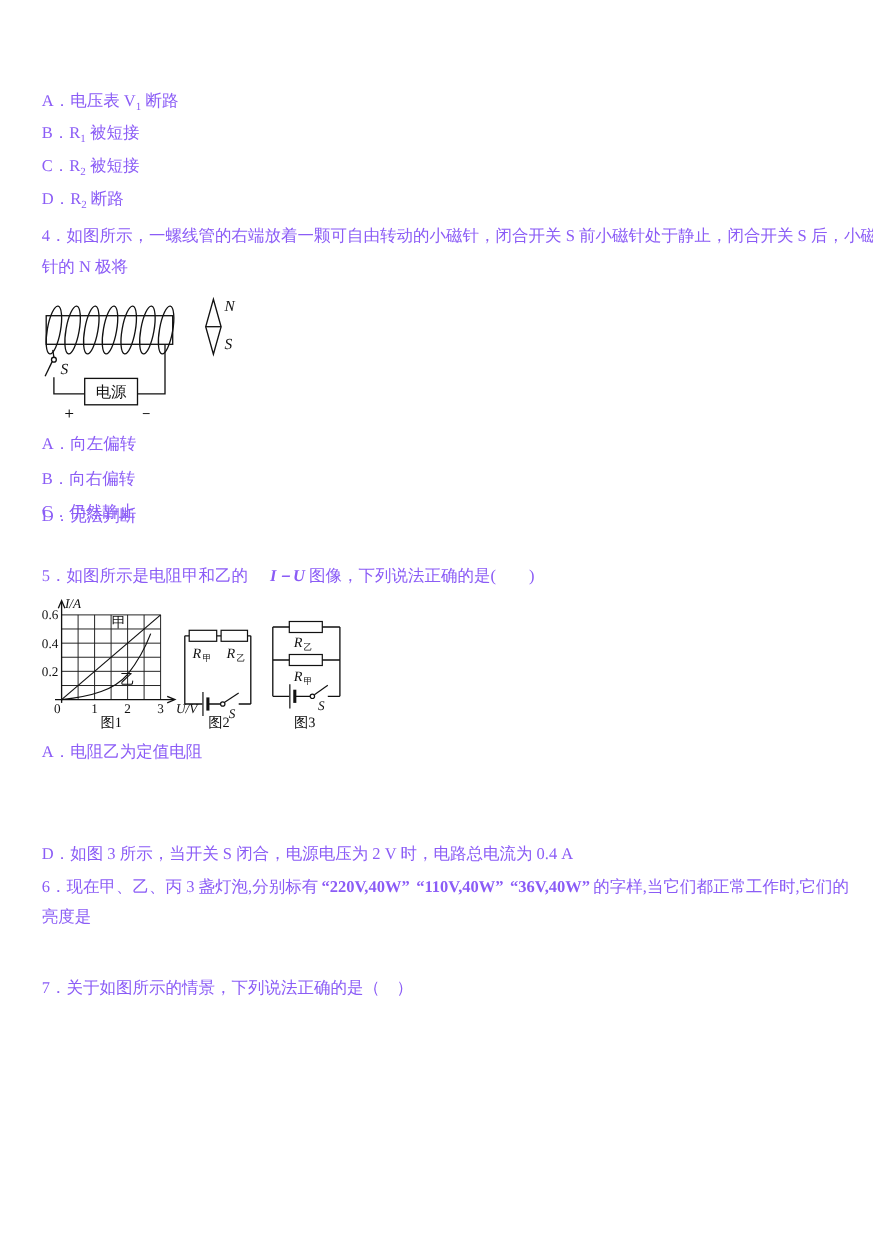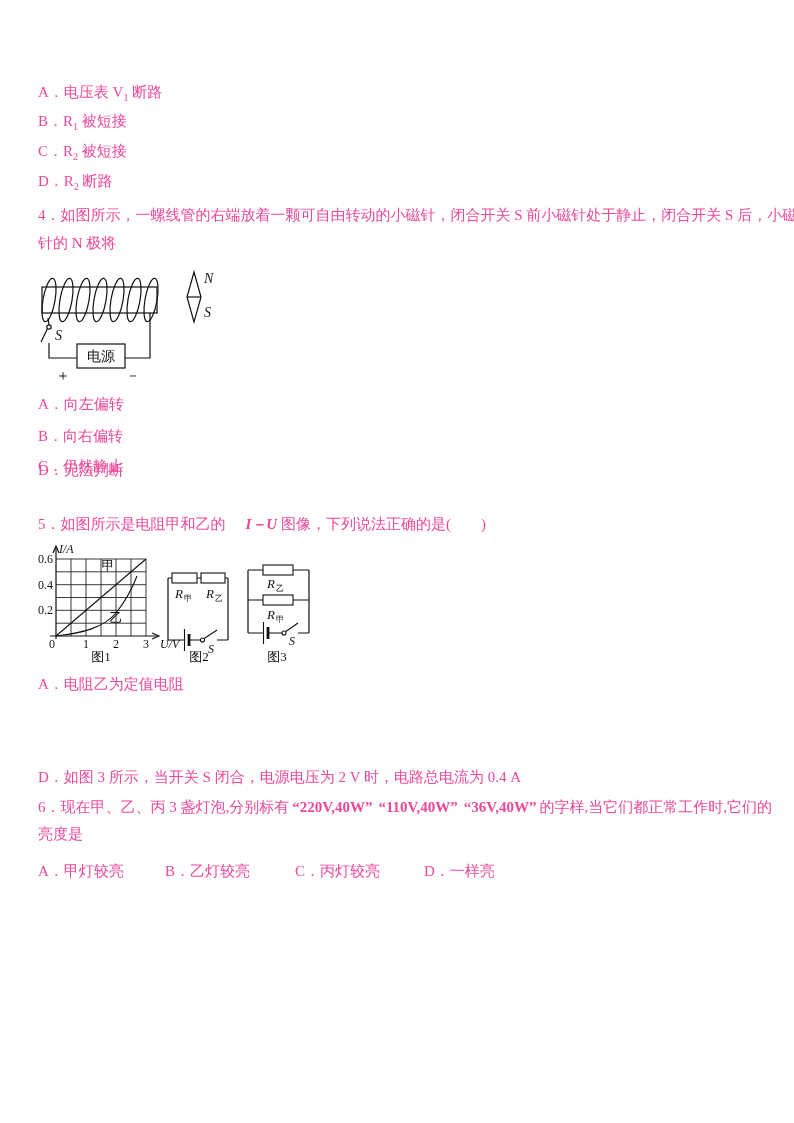--- a/index.html
+++ b/index.html
@@ -11,21 +11,21 @@
     font-family:"Liberation Serif","DejaVu Serif",serif;
     color:#111;
     overflow:hidden;
   }
   .line{
     position:absolute;
     left:38px;
     white-space:nowrap;
     font-size:15px;
     line-height:20px;
-    color:#ec4899;
+    color:#8b5cf6;
   }
   .line sub{font-size:10px;line-height:0;}
   .iu{font-style:italic;font-weight:bold;padding-left:20px;}
   .rvar{font-style:italic;}
   .spec{font-weight:bold;margin:16px 3px;}
   .optrow span{position:absolute;top:0;white-space:nowrap;}
   svg{position:absolute;overflow:visible;}
   svg text{font-family:"Liberation Serif","DejaVu Serif",serif;fill:#111;}
   .cap{font-size:13px;}
   .tick{font-size:12px;}
@@ -146,21 +146,16 @@
       <text x="253" y="102" class="slbl">S</text>
       <text x="241" y="118" text-anchor="middle" class="cap">图3</text>
     </g>
   </svg>
 
   <div class="line" style="top:674px">A．电阻乙为定值电阻</div>
   <div class="line" style="top:767px">D．如图 3 所示，当开关 S 闭合，电源电压为 2 V 时，电路总电流为 0.4 A</div>
 
   <div class="line" style="top:797px"><span>6．现在甲、乙、丙 3 盏灯泡,分别标有</span><span class="spec">“220V,40W”</span><span class="spec">“110V,40W”</span><span class="spec">“36V,40W”</span><span>的字样,当它们都正常工作时,它们的</span></div>
   <div class="line" style="top:824px">亮度是</div>
-  <div class="line optrow" style="top:861px;width:720px;height:20px">
-    <span style="left:0px">A．甲灯较亮</span>
-    <span style="left:127px">B．乙灯较亮</span>
-    <span style="left:257px">C．丙灯较亮</span>
-    <span style="left:386px">D．一样亮</span>
-  </div>
 
+  <div class="line" style="top:889px">7．关于如图所示的情景，下列说法正确的是（　）</div>
 
 </div>
 
 </body></html>

